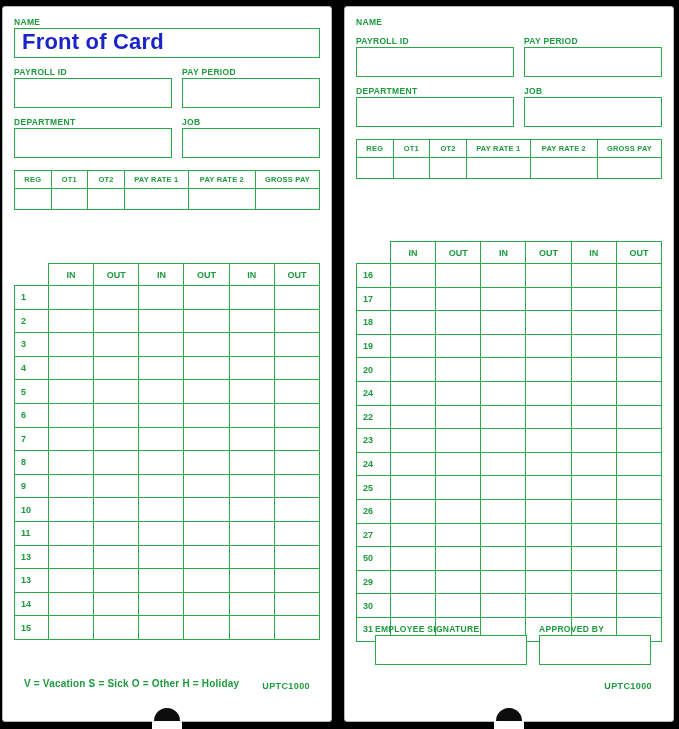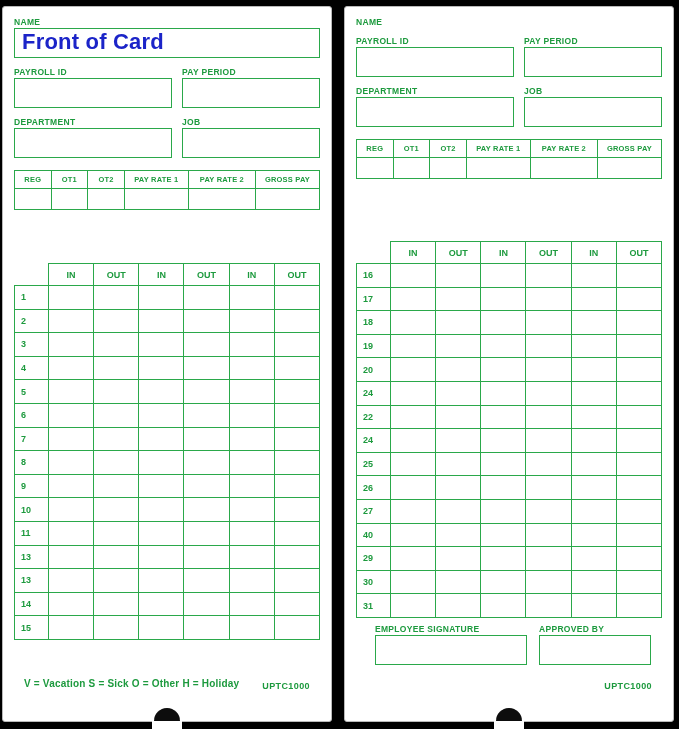--- a/index.html
+++ b/index.html
@@ -530,20 +530,29 @@
               <tr>
                 <td class="daynum">22</td>
                 <td></td>
                 <td></td>
                 <td></td>
                 <td></td>
                 <td></td>
                 <td></td>
               </tr>
               <tr>
+                <td class="daynum">23</td>
+                <td></td>
+                <td></td>
+                <td></td>
+                <td></td>
+                <td></td>
+                <td></td>
+              </tr>
+              <tr>
                 <td class="daynum">24</td>
                 <td></td>
                 <td></td>
                 <td></td>
                 <td></td>
                 <td></td>
                 <td></td>
               </tr>
               <tr>
                 <td class="daynum">25</td>
@@ -566,21 +575,21 @@
               <tr>
                 <td class="daynum">27</td>
                 <td></td>
                 <td></td>
                 <td></td>
                 <td></td>
                 <td></td>
                 <td></td>
               </tr>
               <tr>
-                <td class="daynum">40</td>
+                <td class="daynum">50</td>
                 <td></td>
                 <td></td>
                 <td></td>
                 <td></td>
                 <td></td>
                 <td></td>
               </tr>
               <tr>
                 <td class="daynum">29</td>
                 <td></td>

